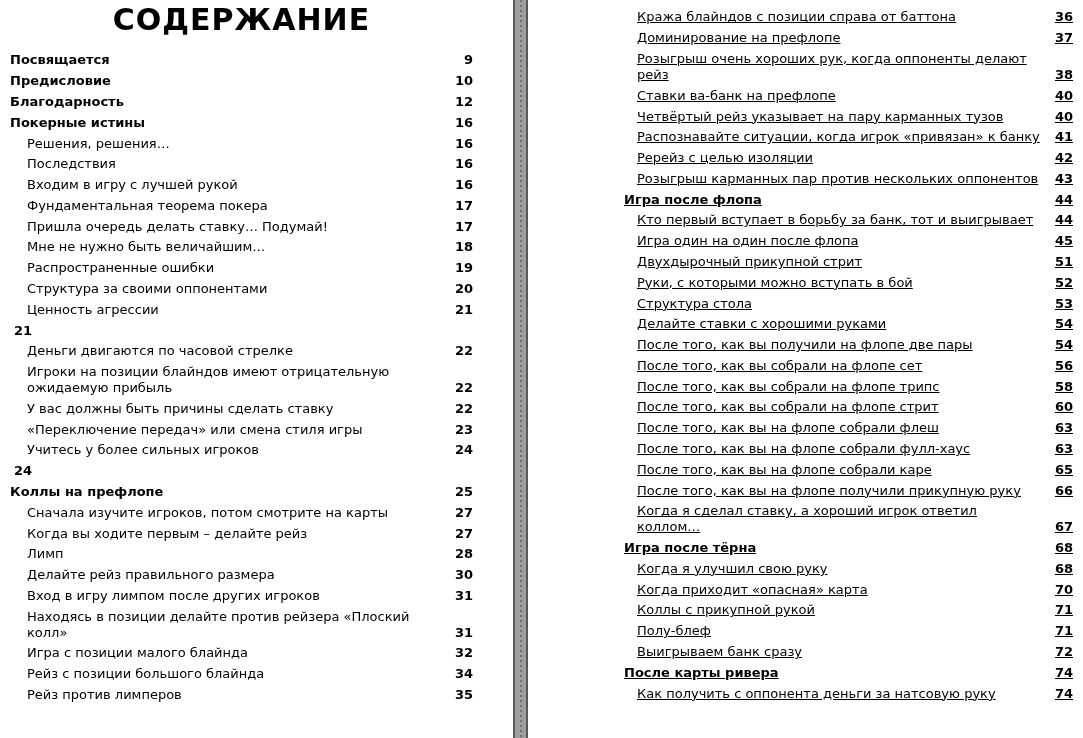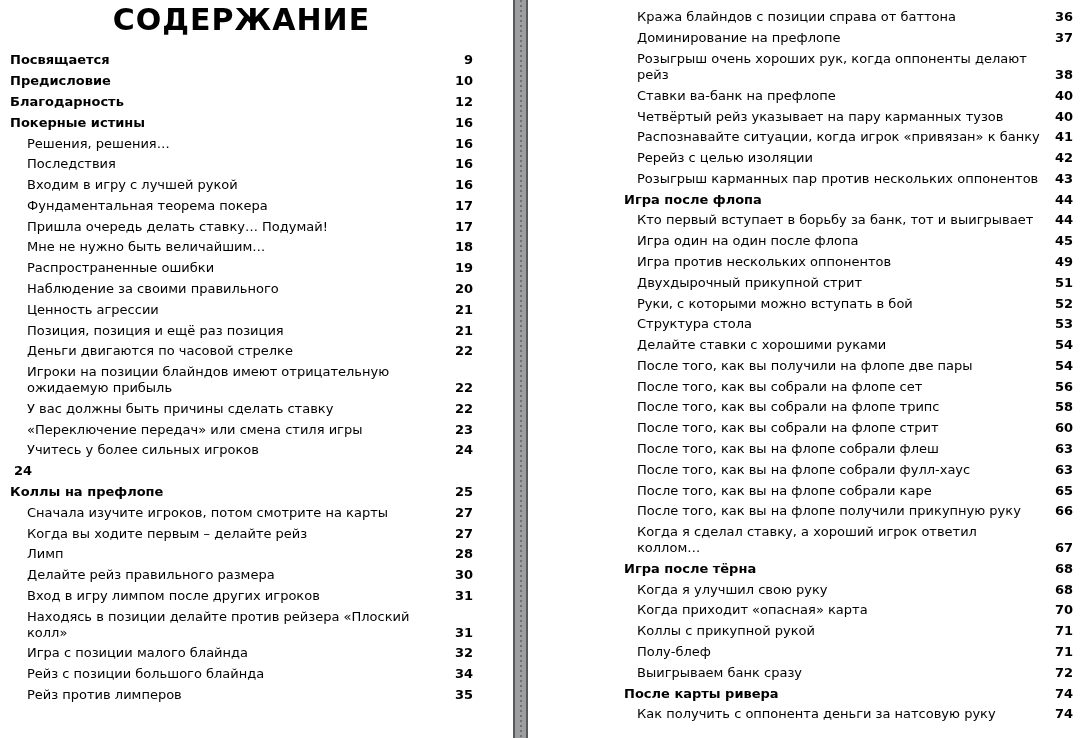--- a/index.html
+++ b/index.html
@@ -19,20 +19,21 @@
     background: #ffffff;
   }
   .page.left {
     width: 513px;
     flex: 0 0 513px;
     padding: 2px 40px 0 10px;
   }
   .page.right {
     flex: 1 1 auto;
     padding: 7px 10px 0 96px;
+    text-decoration: underline;
   }
   .gutter {
     flex: 0 0 15px;
     width: 15px;
     height: 738px;
     background:
       repeating-linear-gradient(to bottom, #6f7072 0 2px, rgba(0,0,0,0) 2px 5px) center / 2px 100% no-repeat,
       #9d9ea0;
     border-left: 2px solid #595a5c;
     border-right: 2px solid #595a5c;
@@ -112,29 +113,28 @@
   </div>
         <div class="entry lvl1">
     <span class="label">Мне не нужно быть величайшим…</span>
     <span class="num">18</span>
   </div>
         <div class="entry lvl1">
     <span class="label">Распространенные ошибки</span>
     <span class="num">19</span>
   </div>
         <div class="entry lvl1">
-    <span class="label">Наблюдение за своими правильного</span>
+    <span class="label">Структура за своими оппонентами</span>
     <span class="num">20</span>
   </div>
         <div class="entry lvl1">
     <span class="label">Ценность агрессии</span>
     <span class="num">21</span>
   </div>
         <div class="entry lvl1">
-    <span class="label">Позиция, позиция и ещё раз позиция</span>
     <span class="num">21</span>
   </div>
         <div class="entry lvl1">
     <span class="label">Деньги двигаются по часовой стрелке</span>
     <span class="num">22</span>
   </div>
         <div class="entry lvl1">
     <span class="label">Игроки на позиции блайндов имеют отрицательную ожидаемую прибыль</span>
     <span class="num">22</span>
   </div>
@@ -236,24 +236,20 @@
   </div>
         <div class="entry lvl1">
     <span class="label">Кто первый вступает в борьбу за банк, тот и выигрывает</span>
     <span class="num">44</span>
   </div>
         <div class="entry lvl1">
     <span class="label">Игра один на один после флопа</span>
     <span class="num">45</span>
   </div>
         <div class="entry lvl1">
-    <span class="label">Игра против нескольких оппонентов</span>
-    <span class="num">49</span>
-  </div>
-        <div class="entry lvl1">
     <span class="label">Двухдырочный прикупной стрит</span>
     <span class="num">51</span>
   </div>
         <div class="entry lvl1">
     <span class="label">Руки, с которыми можно вступать в бой</span>
     <span class="num">52</span>
   </div>
         <div class="entry lvl1">
     <span class="label">Структура стола</span>
     <span class="num">53</span>

